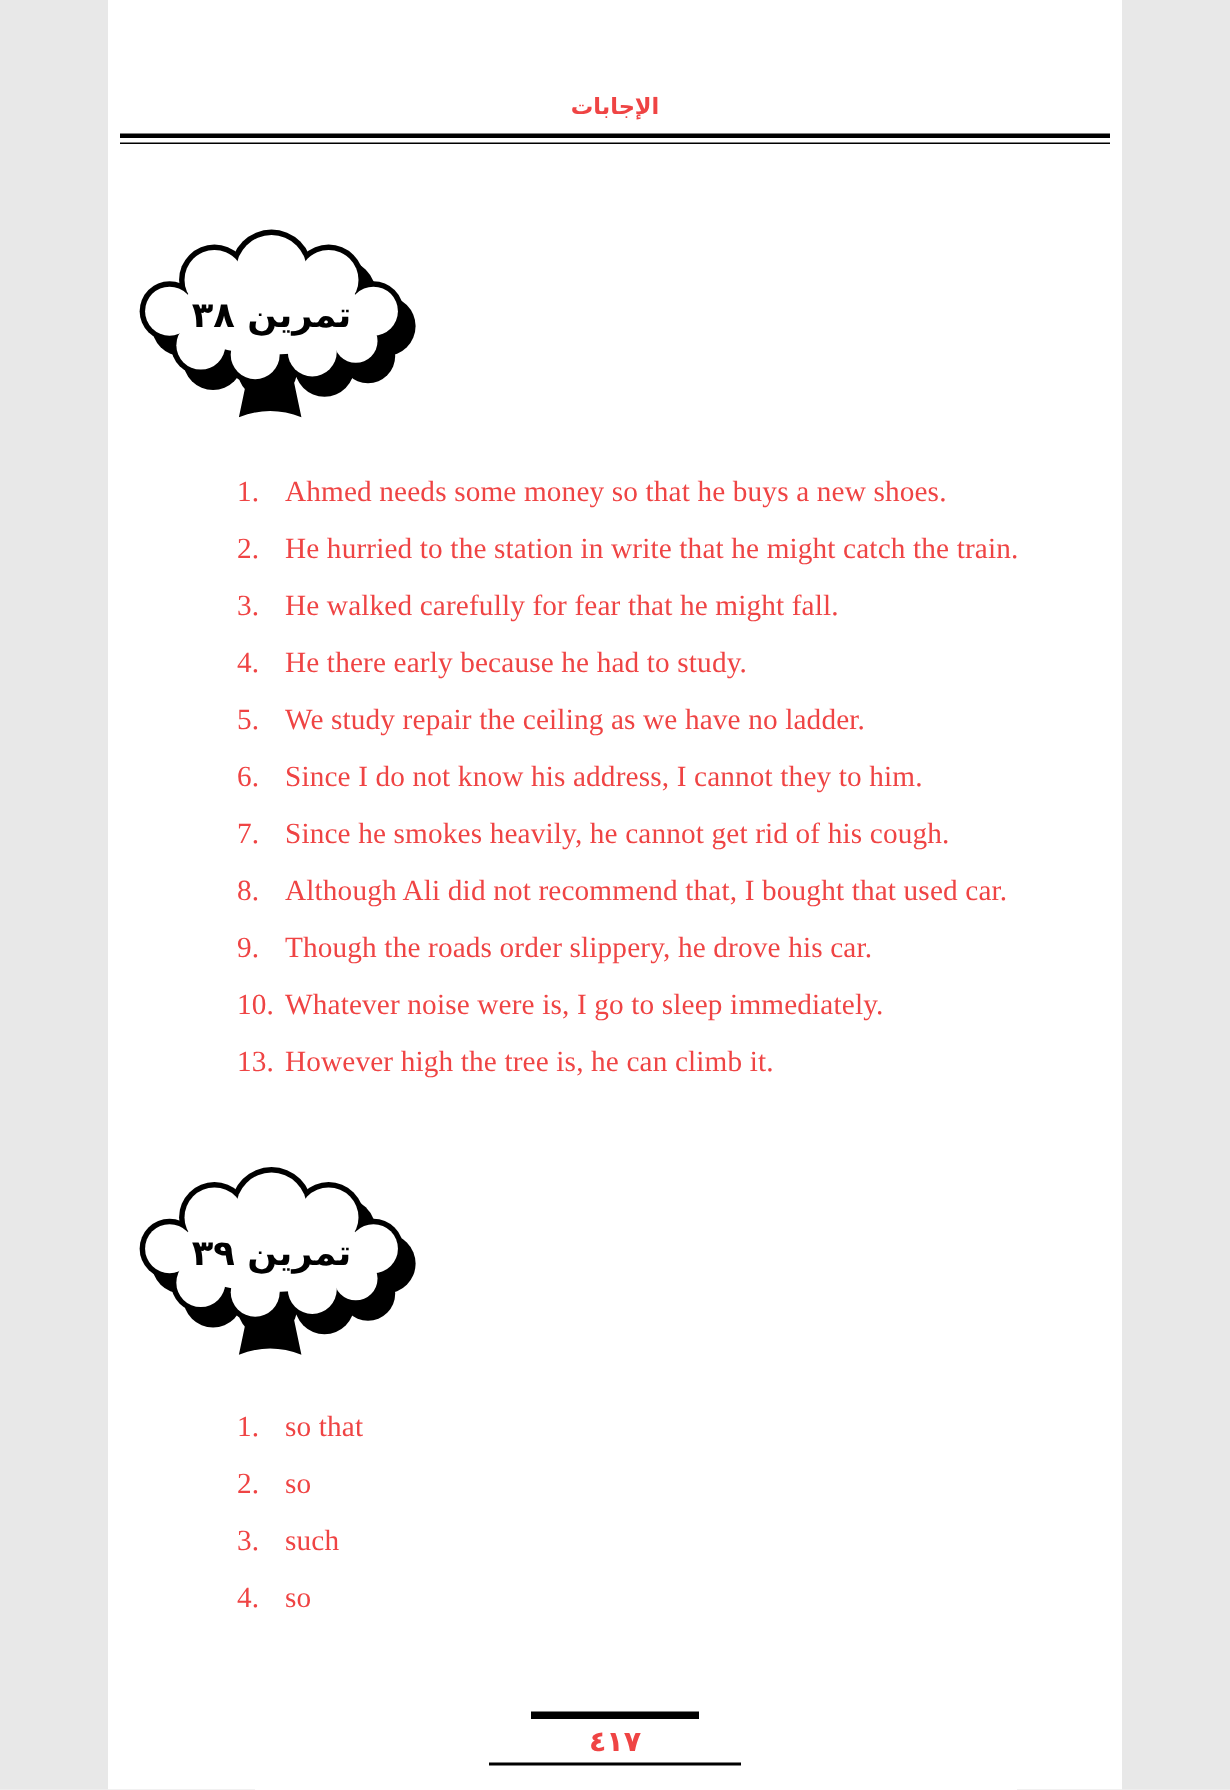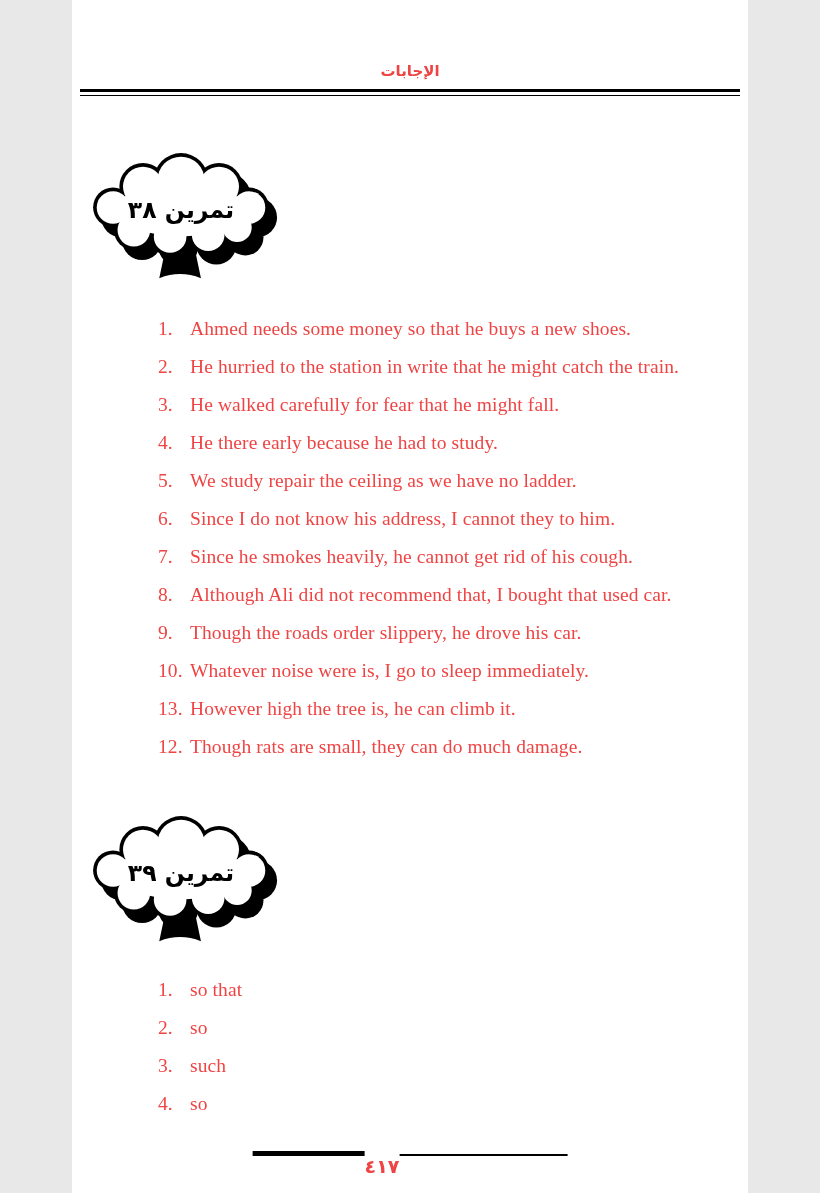--- a/index.html
+++ b/index.html
@@ -59,22 +59,22 @@
     flex: 0 0 32px;
     width: 32px;
   }
   .answer-item .txt { flex: 1; }
   .footer {
     position: absolute;
     left: 50%;
     bottom: 16px;
     transform: translateX(-50%);
     display: flex;
-    flex-direction: row;
-    align-items: flex-start;
+    flex-direction: column;
+    align-items: center;
   }
   .footer-bar-top {
     width: 112px;
     height: 5px;
     background: #000;
   }
   .footer-page-number {
     margin-top: 4px;
     font-family: "DejaVu Sans", sans-serif;
     font-weight: bold;
@@ -194,24 +194,20 @@
       <li class="answer-item">
         <span class="num">10.</span>
         <span class="txt">Whatever noise were is, I go to sleep immediately.</span>
       </li>
 
       <li class="answer-item">
         <span class="num">13.</span>
         <span class="txt">However high the tree is, he can climb it.</span>
       </li>
 
-      <li class="answer-item">
-        <span class="num">12.</span>
-        <span class="txt">Though rats are small, they can do much damage.</span>
-      </li>
     </ol>
 
   <div class="badge-wrap second">
     <svg class="badge-svg" viewBox="0 0 240 160">
       <g transform="translate(9,11)" fill="#000">
         <ellipse cx="120" cy="72" rx="74" ry="34"></ellipse>
         <circle cx="120" cy="40" r="30"></circle>
         <circle cx="78" cy="47" r="26"></circle>
         <circle cx="162" cy="47" r="26"></circle>
         <circle cx="45" cy="70" r="22"></circle>

